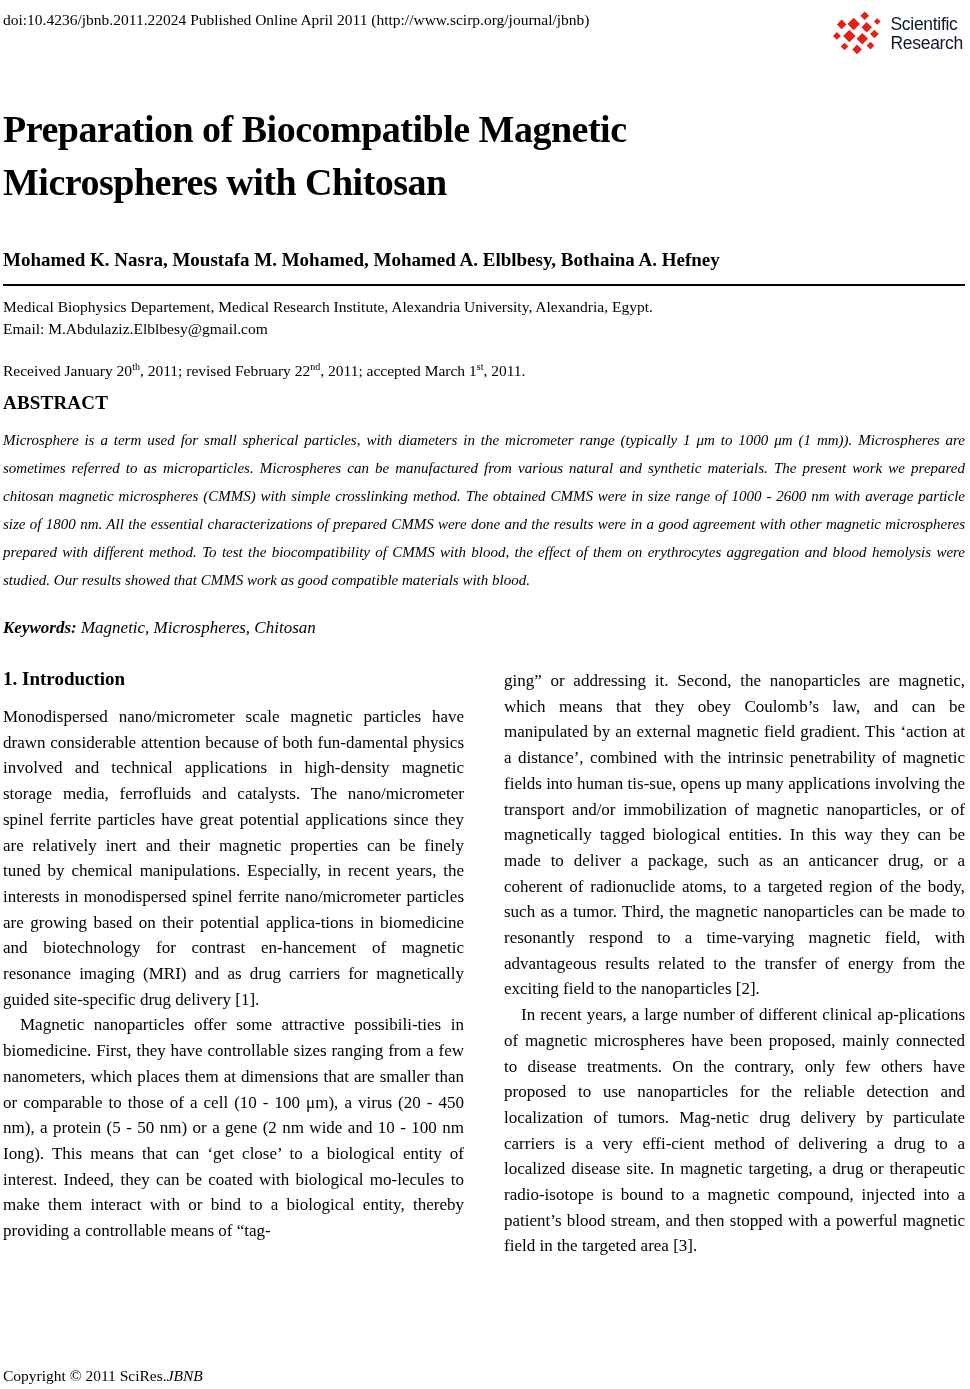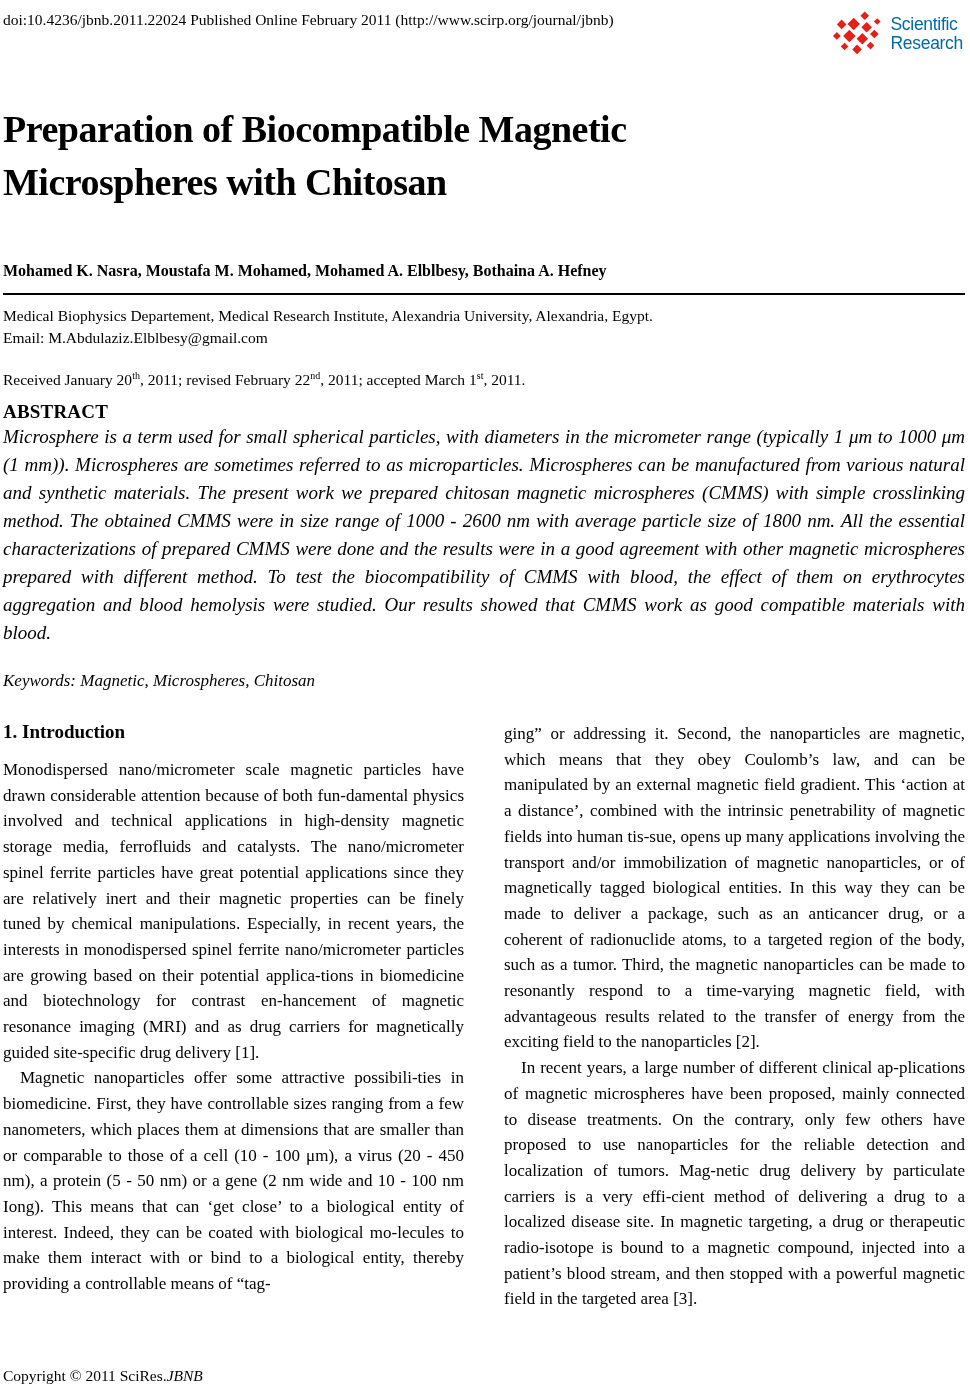--- a/index.html
+++ b/index.html
@@ -15,61 +15,61 @@
   
   .hdr { display:flex; justify-content:space-between; align-items:flex-start; }
   .hdr-left .l1 { font-size:17px; }
   .l1 .jt { font-weight:bold; font-style:italic; }
   .l1 .jm { font-weight:bold; }
   .hdr-left .l2 { font-size:15.5px; margin-top:3px; }
   .logo { display:flex; align-items:center; gap:4px; margin-right:2px; margin-top:1px; }
   .logo svg { display:block; }
   .logo-text {
     font-family:"Liberation Sans", sans-serif;
-    font-size:17.5px; line-height:19px; color:#0369a1; letter-spacing:-0.3px;
+    font-size:17.5px; line-height:19px; color:#0f172a; letter-spacing:-0.3px;
   }
   
   .title {
     margin-top:44px;
     font-size:38px; line-height:53px; font-weight:bold;
     max-width:800px; letter-spacing:-0.5px;
   }
-  .authors { margin-top:53px; font-size:16px; font-weight:bold; }
+  .authors { margin-top:40px; font-size:19px; font-weight:bold; }
   .rule { border:0; border-top:2px solid #000; margin-top:13px; width:100%; }
   .affil { margin-top:10px; font-size:15.5px; line-height:22px; }
   .received { margin-top:22px; font-size:15.5px; }
   .received sup, .sup { font-size:10px; vertical-align:super; line-height:0;text-align:right; }
   
   .abs-h { margin-top:12px; font-size:19px; font-weight:bold; letter-spacing:0.2px; }
   .abs-t {
-    margin-top:0; font-size:19px; line-height:28px;
+    margin-top:12px; font-size:15px; line-height:28px;
     font-style:italic; text-align:justify;
   }
   .kw { margin-top:24px; font-size:17px; font-style:italic; }
-  .kw .kw-label { font-weight:normal; }
+  .kw .kw-label { font-weight:bold; }
   
   .cols { display:flex; gap:40px; margin-top:30px; }
   .col { width:461px; }
   .sec-h { font-size:19px; font-weight:bold; margin-bottom:14px; }
   .col p { font-size:17px; line-height:25.7px; text-align:justify; }
   .col p.indent { text-indent:17px; }
   
   .footer {
     position:absolute; left:3px; right:6px; bottom:4px;
     display:flex; justify-content:flex-start; align-items:baseline;
     font-size:15.5px;
   }
   .jbnb { font-weight:normal; font-style:italic; }
 </style>
 </head>
 <body>
 
 <div class="hdr">
   <div class="hdr-left">
-    <div class="l2">doi:10.4236/jbnb.2011.22024 Published Online February 2011 (http://www.scirp.org/journal/jbnb)</div>
+    <div class="l2">doi:10.4236/jbnb.2011.22024 Published Online April 2011 (http://www.scirp.org/journal/jbnb)</div>
   </div>
   <div class="logo">
     <span style="color: rgb(227, 33, 25);">
       <svg width="58" height="50" viewBox="0 0 60 52" fill="currentColor" aria-hidden="true">
         <path d="M37 2.5 L41.5 7 L37 11.5 L32.5 7 Z"></path>
         <path d="M13 11 L18 16 L13 21 L8 16 Z"></path>
         <path d="M25.5 9 L32 15.5 L25.5 22 L19 15.5 Z"></path>
         <path d="M39 13.5 L44.5 19 L39 24.5 L33.5 19 Z"></path>
         <path d="M50 9.5 L53.5 13 L50 16.5 L46.5 13 Z"></path>
         <path d="M8 24 L12 28 L8 32 L4 28 Z"></path>

